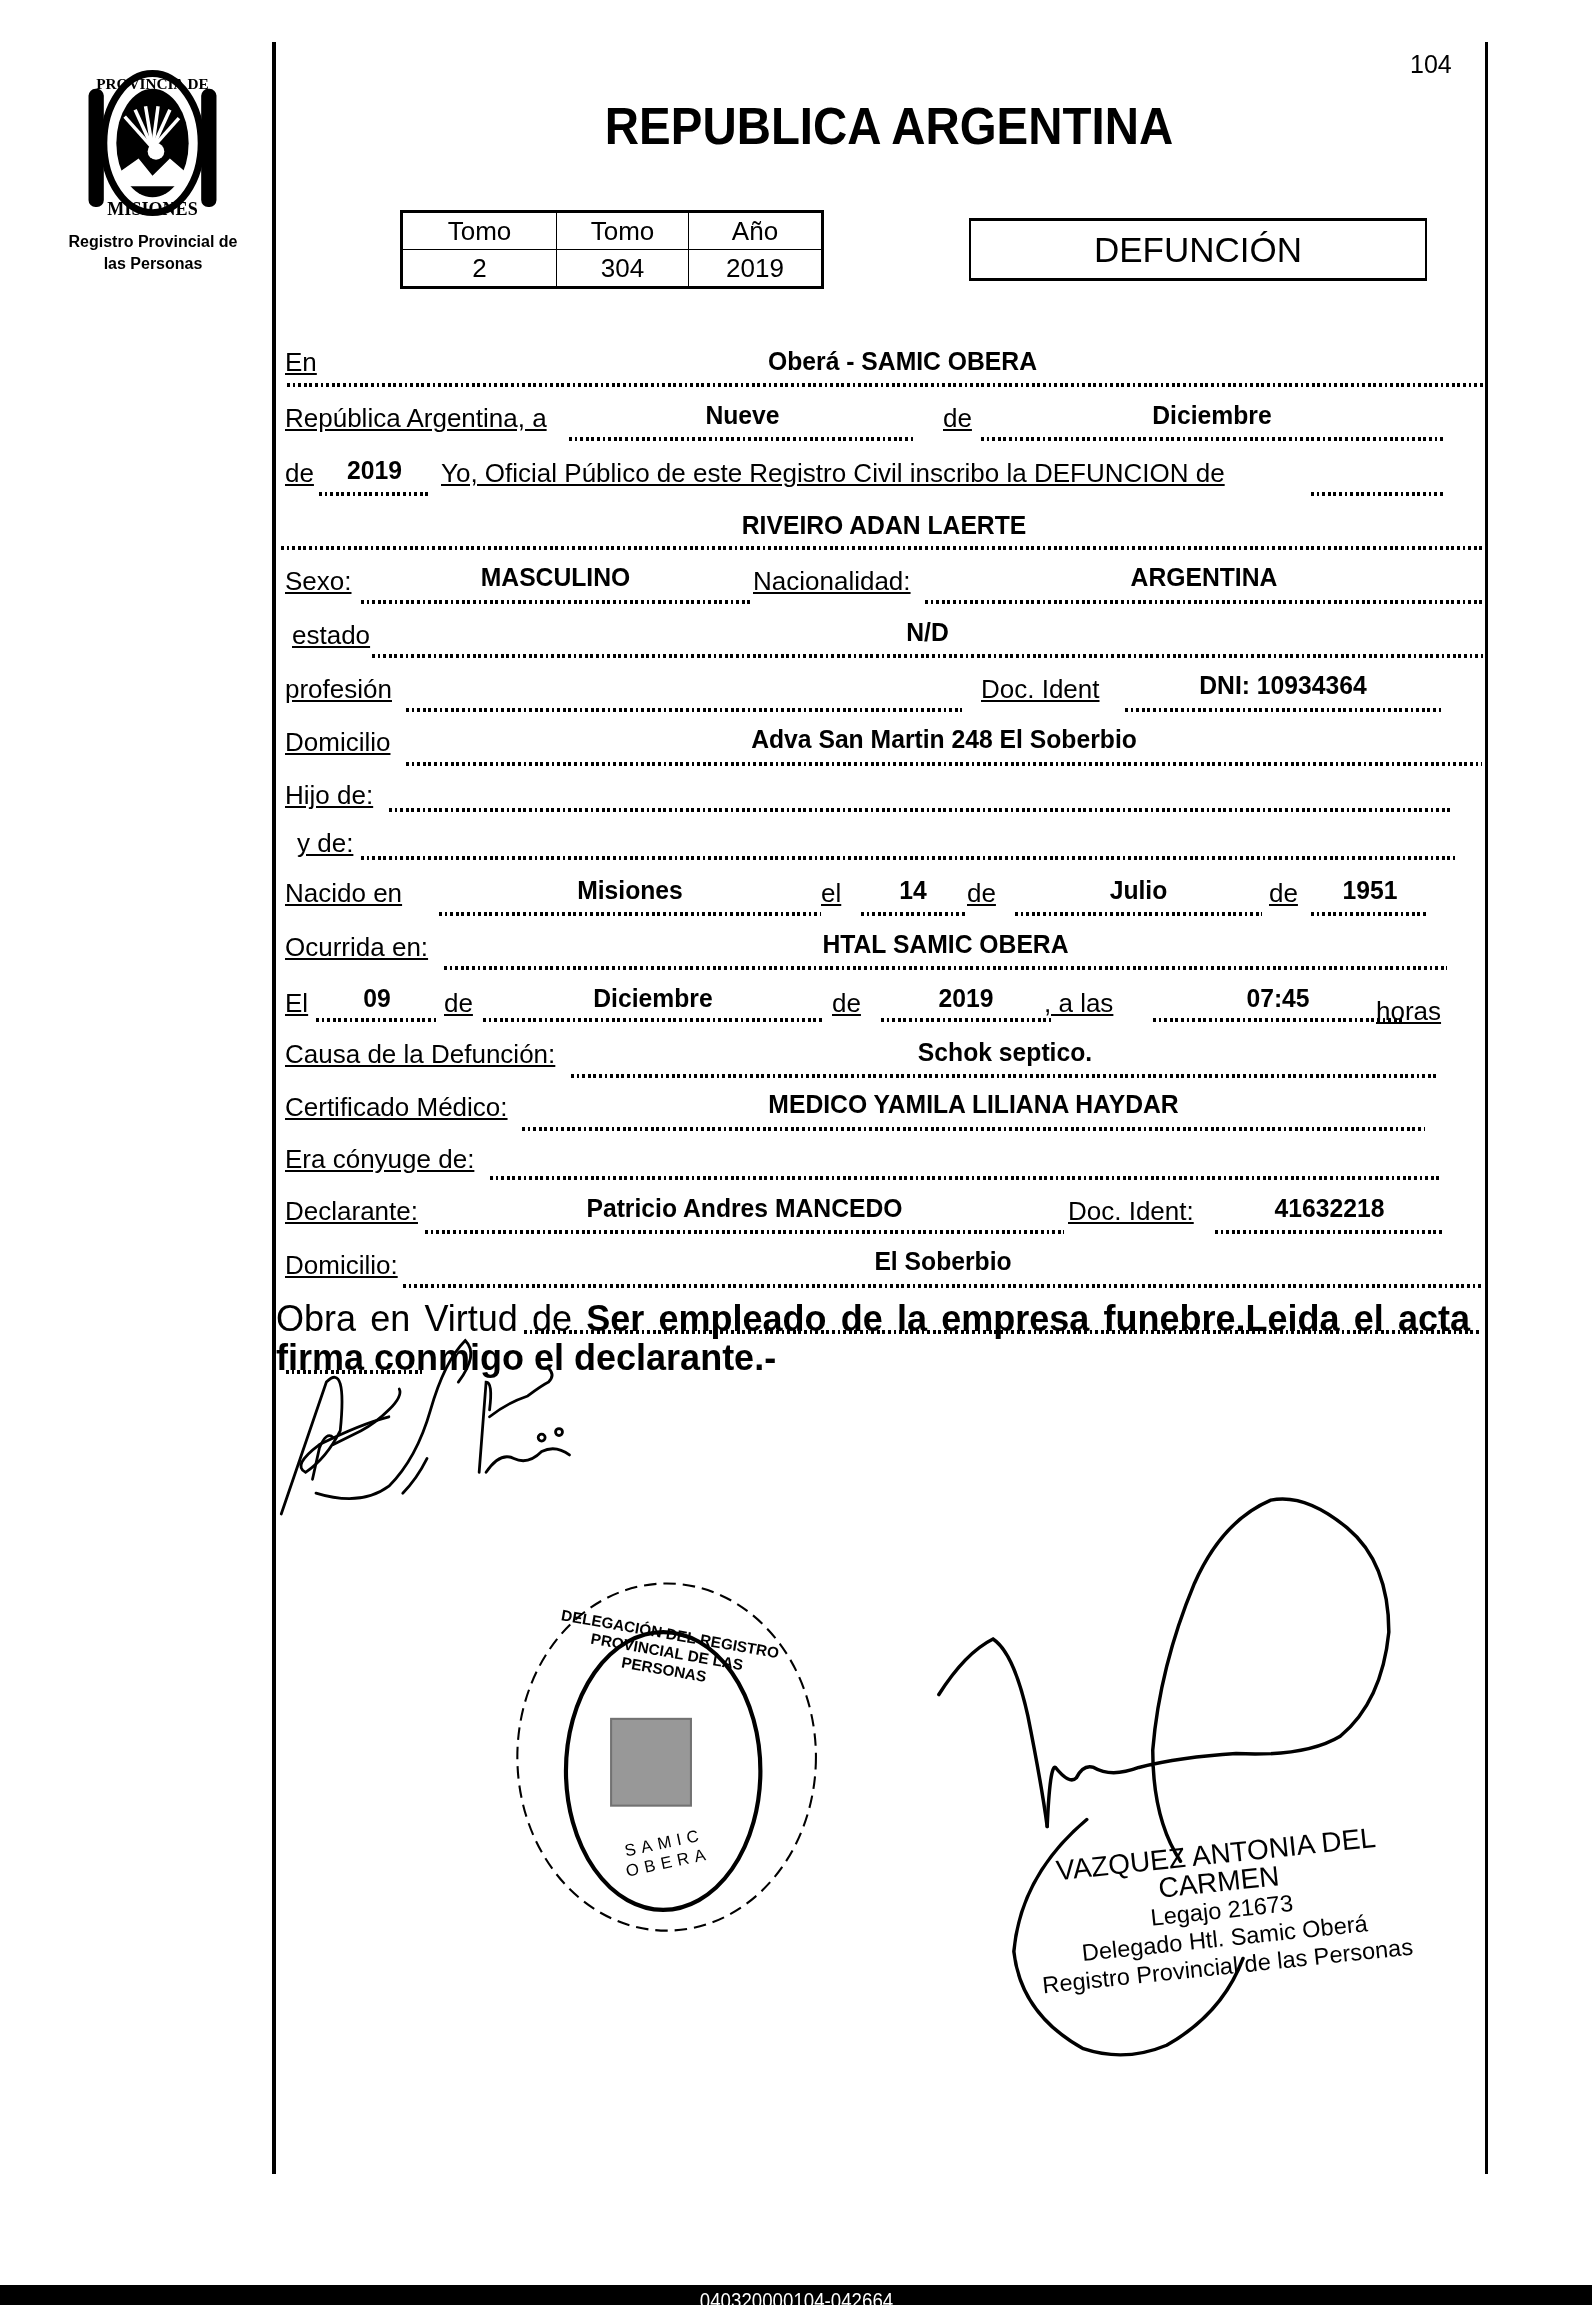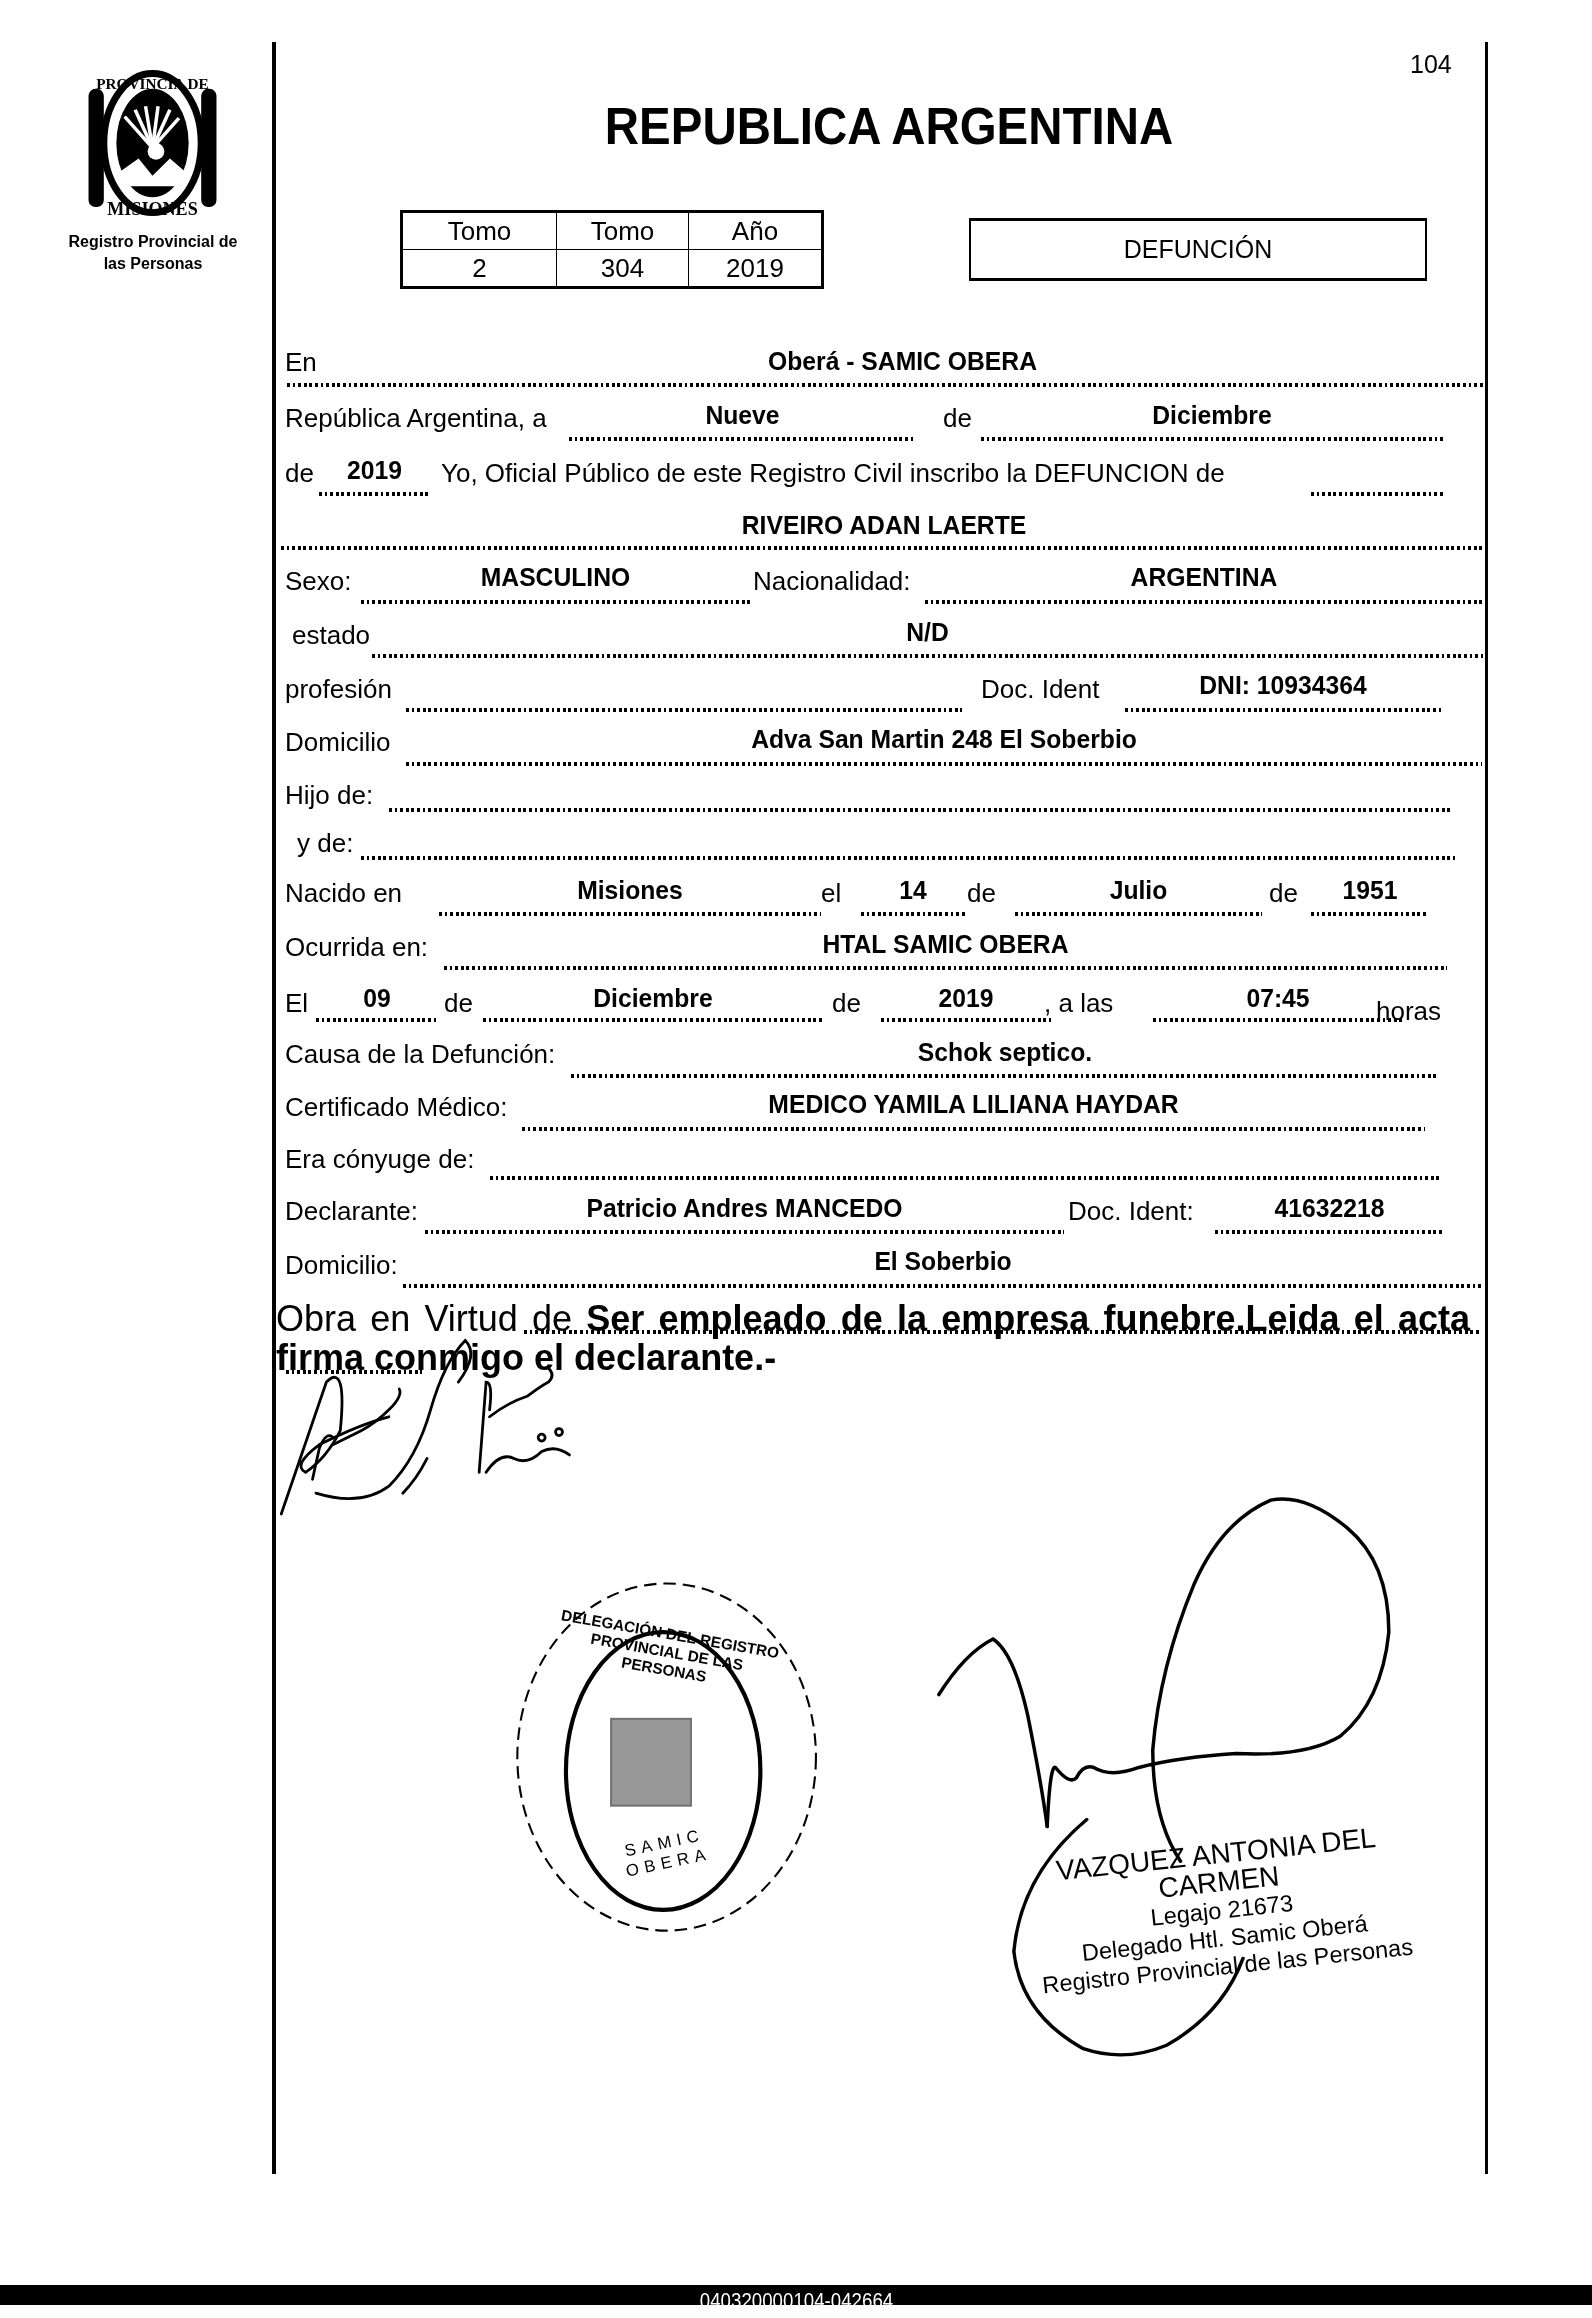--- a/index.html
+++ b/index.html
@@ -8,22 +8,22 @@
   .abs { position:absolute; }
   .vline { position:absolute; background:#000; }
   .logo-wrap { left:76px; top:61px; width:153px; height:160px; }
   .registry { left:42px; top:231px; width:222px; text-align:center; font-size:16px; line-height:22px; font-weight:bold; }
   .pageno { left:1410px; top:50px; font-size:25px; }
   .title { left:542px; top:97px; width:694px; text-align:center; font-size:51px; font-weight:bold; letter-spacing:0px; transform:scaleX(0.93); transform-origin:center; }
   table.tav { position:absolute; left:400px; top:210px; border-collapse:collapse; border:3.5px solid #000; }
   table.tav td { border:1.4px solid #000; font-size:26px; text-align:center; height:36px; padding:0; }
   table.tav td.c1 { width:153px; } table.tav td.c2 { width:131px; } table.tav td.c3 { width:132px; }
   .deftype { left:969px; top:218px; width:454px; height:57px; border:2.1px solid #000; border-bottom-width:3.5px; border-top-width:3.5px;
-             font-size:25px; text-align:center; line-height:57px; }
-  .lbl { position:absolute; font-size:26px; white-space:nowrap; }
+             font-size:35px; text-align:center; line-height:57px; }
+  .lbl { position:absolute; font-size:26px; white-space:nowrap;text-decoration:underline; }
   .val { position:absolute; font-size:26px; font-weight:bold; white-space:nowrap; text-align:center; transform:scaleX(0.95); }
   .dots { position:absolute; height:4.2px;
           background-image:repeating-linear-gradient(90deg,#000 0 2.8px,transparent 2.8px 5.6px); }
   .obra { position:absolute; left:276px; top:1299px; width:1194px; font-size:36px; line-height:39px; text-align:justify; }
   .obra b { font-weight:bold; }
   .footer { position:absolute; left:0; top:2285px; width:1593px; height:20px; background:#000; color:#fff; }
   .footer span { position:absolute; left:0; width:1593px; text-align:center; top:2.8px; font-size:22px; transform:scaleX(0.85); }
   .stamp-text { position:absolute; left:1021px; top:1861px; transform:rotate(-6deg); transform-origin:left top; text-align:center; width:389px; }
   .stamp-text div { font-size:23.6px; line-height:28px; }
   .stamp-text .name { font-size:28px; }

